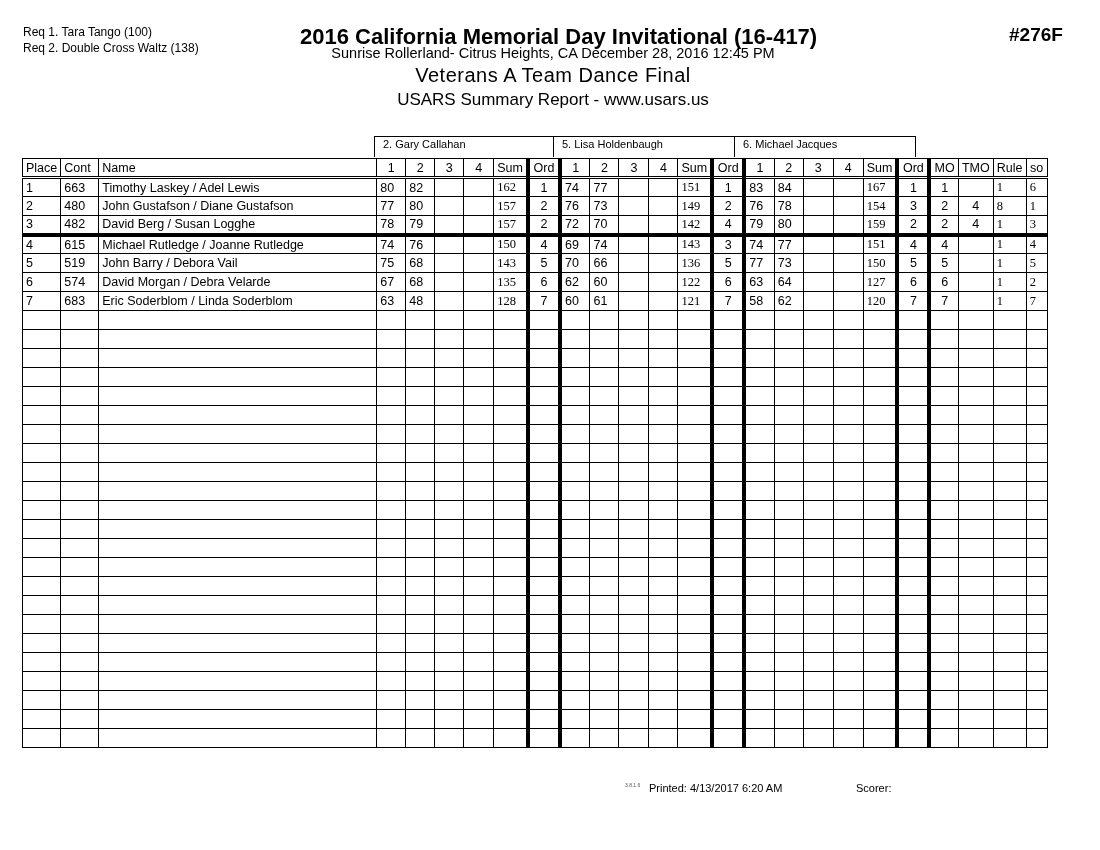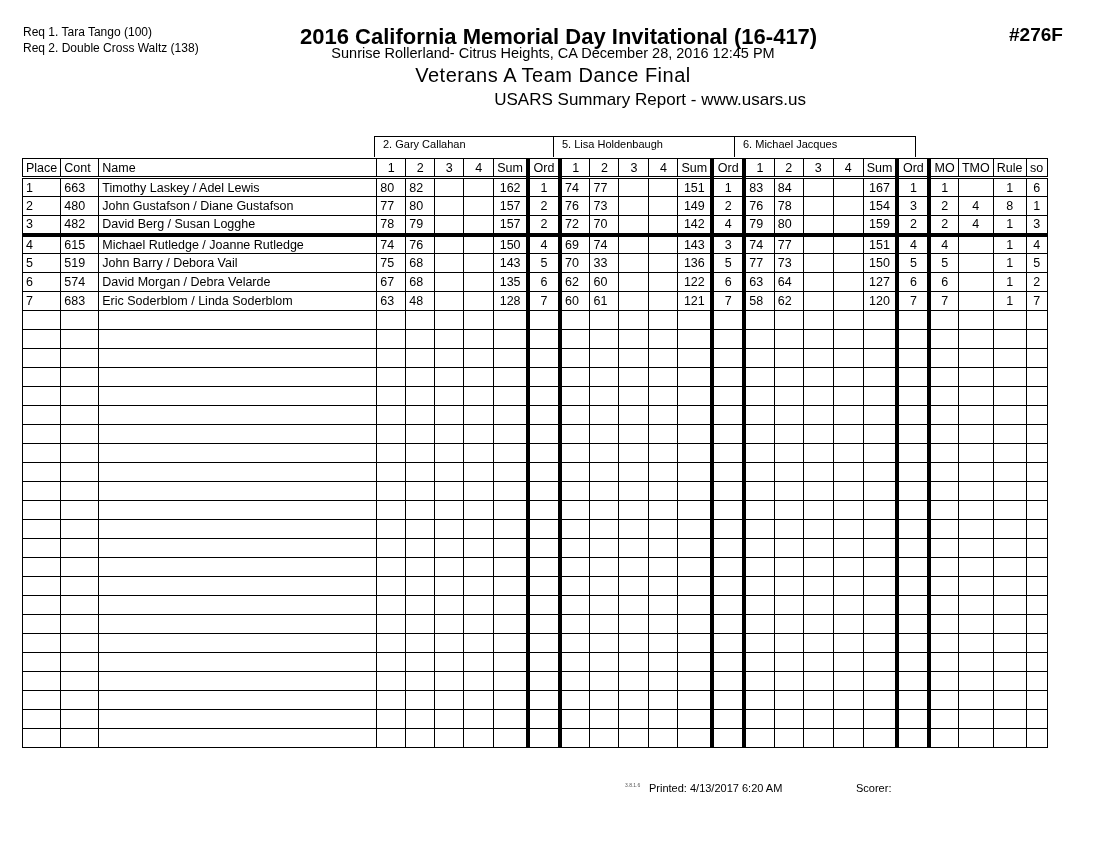--- a/index.html
+++ b/index.html
@@ -2,28 +2,28 @@
 <html><head>
 <meta charset="utf-8">
 <style>
   html,body{margin:0;padding:0;background:#fff;}
   body{width:1100px;height:850px;position:relative;overflow:hidden;font-family:"Liberation Sans",sans-serif;color:#000;}
   .req{position:absolute;left:23px;font-size:12px;line-height:14px;}
   .title{position:absolute;left:300px;width:506px;text-align:center;white-space:nowrap;}
   .t1{top:24px;font-size:22px;font-weight:bold;}
   .t2{top:45px;font-size:14.5px;}
   .t3{top:64px;font-size:20px;font-weight:normal;letter-spacing:0.5px;}
-  .t4{top:90px;font-size:17px;text-align:right;}
+  .t4{top:90px;font-size:17px;}
   .eventno{position:absolute;left:1009px;top:24px;font-size:19px;font-weight:bold;}
   .judgehdr{position:absolute;top:136px;height:21px;border:1px solid #000;border-bottom:none;font-size:11px;line-height:14px;padding-left:8px;box-sizing:border-box;}
   table.grid{position:absolute;left:22px;top:158px;border-collapse:collapse;table-layout:fixed;font-size:12.5px;}
   table.grid td,table.grid th{border:1px solid #000;height:19px;padding:0 3px;overflow:hidden;white-space:nowrap;font-weight:normal;box-sizing:border-box;}
   table.grid th{text-align:left;}
   table.grid th.c{text-align:center;}
-  .r{text-align:center;}
+  .r{text-align:left;font-family:Liberation Serif, serif;}
   .c{text-align:center;}
   .thickL{border-left:4px solid #000 !important;}
   .thickBot td{border-bottom:4px solid #000 !important;}
   tr.hdr th{border-bottom:3px double #000;}
   .b{font-weight:bold;}
   .footer{position:absolute;top:782px;font-size:11px;}
   .tiny{position:absolute;left:625px;top:782px;font-size:5px;color:#555;}
 </style>
 </head>
 <body>
@@ -211,21 +211,21 @@
         <td>5</td>
         <td>519</td>
         <td>John Barry / Debora Vail</td>
         <td>75</td>
         <td>68</td>
         <td></td>
         <td></td>
         <td class="r">143</td>
         <td class="c b thickL">5</td>
         <td class="thickL">70</td>
-        <td>33</td>
+        <td>66</td>
         <td></td>
         <td></td>
         <td class="r">136</td>
         <td class="c b thickL">5</td>
         <td class="thickL">77</td>
         <td>73</td>
         <td></td>
         <td></td>
         <td class="r">150</td>
         <td class="c b thickL">5</td>

